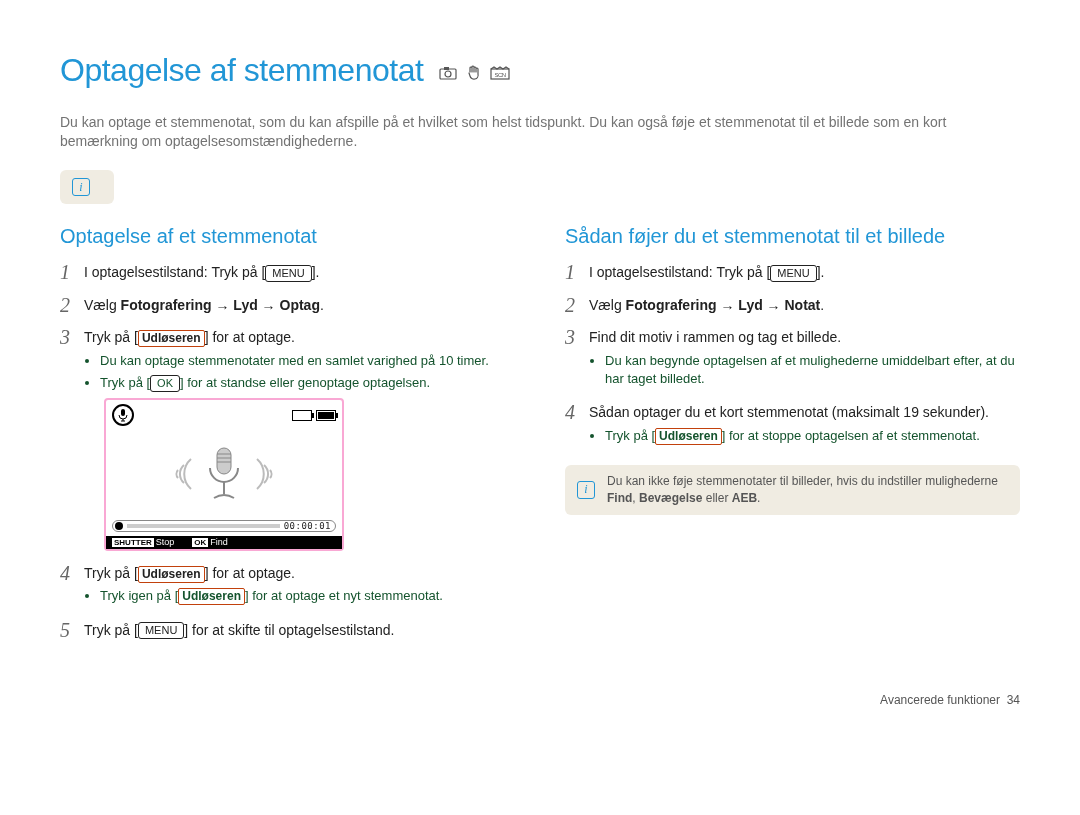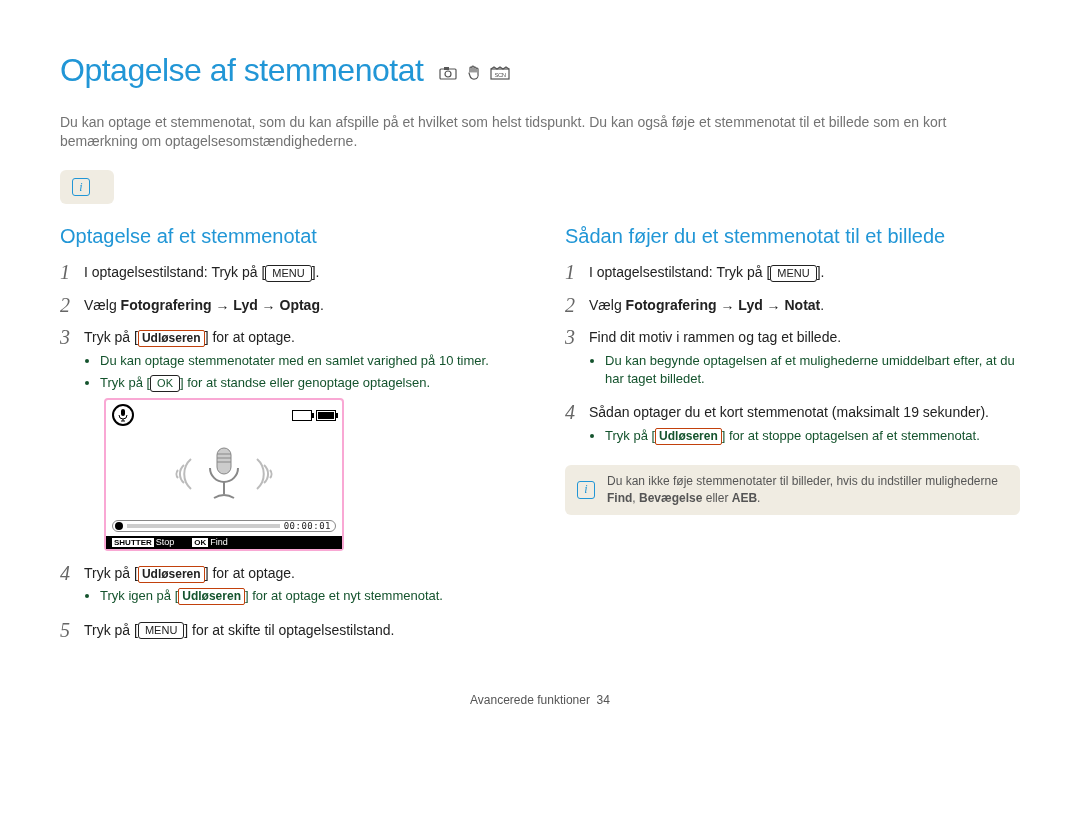--- a/index.html
+++ b/index.html
@@ -173,21 +173,21 @@
     .screen-footer {
       background:#000;
       color:#fff;
       font-size: 9px;
       display:flex;
       gap: 18px;
       padding: 0 6px;
     }
     .screen-footer .label-white { background:#fff; color:#000; padding:0 2px; font-size:8px; margin-right:2px; font-weight:bold;}
     .footer {
-      text-align:center;
+      text-align:right;
       font-size: 12px;
       color:#555;
       margin-top: 42px;
     }
   </style>
 </head>
 <body>
 
 <h1>
   <span>Optagelse af stemmenotat</span>

